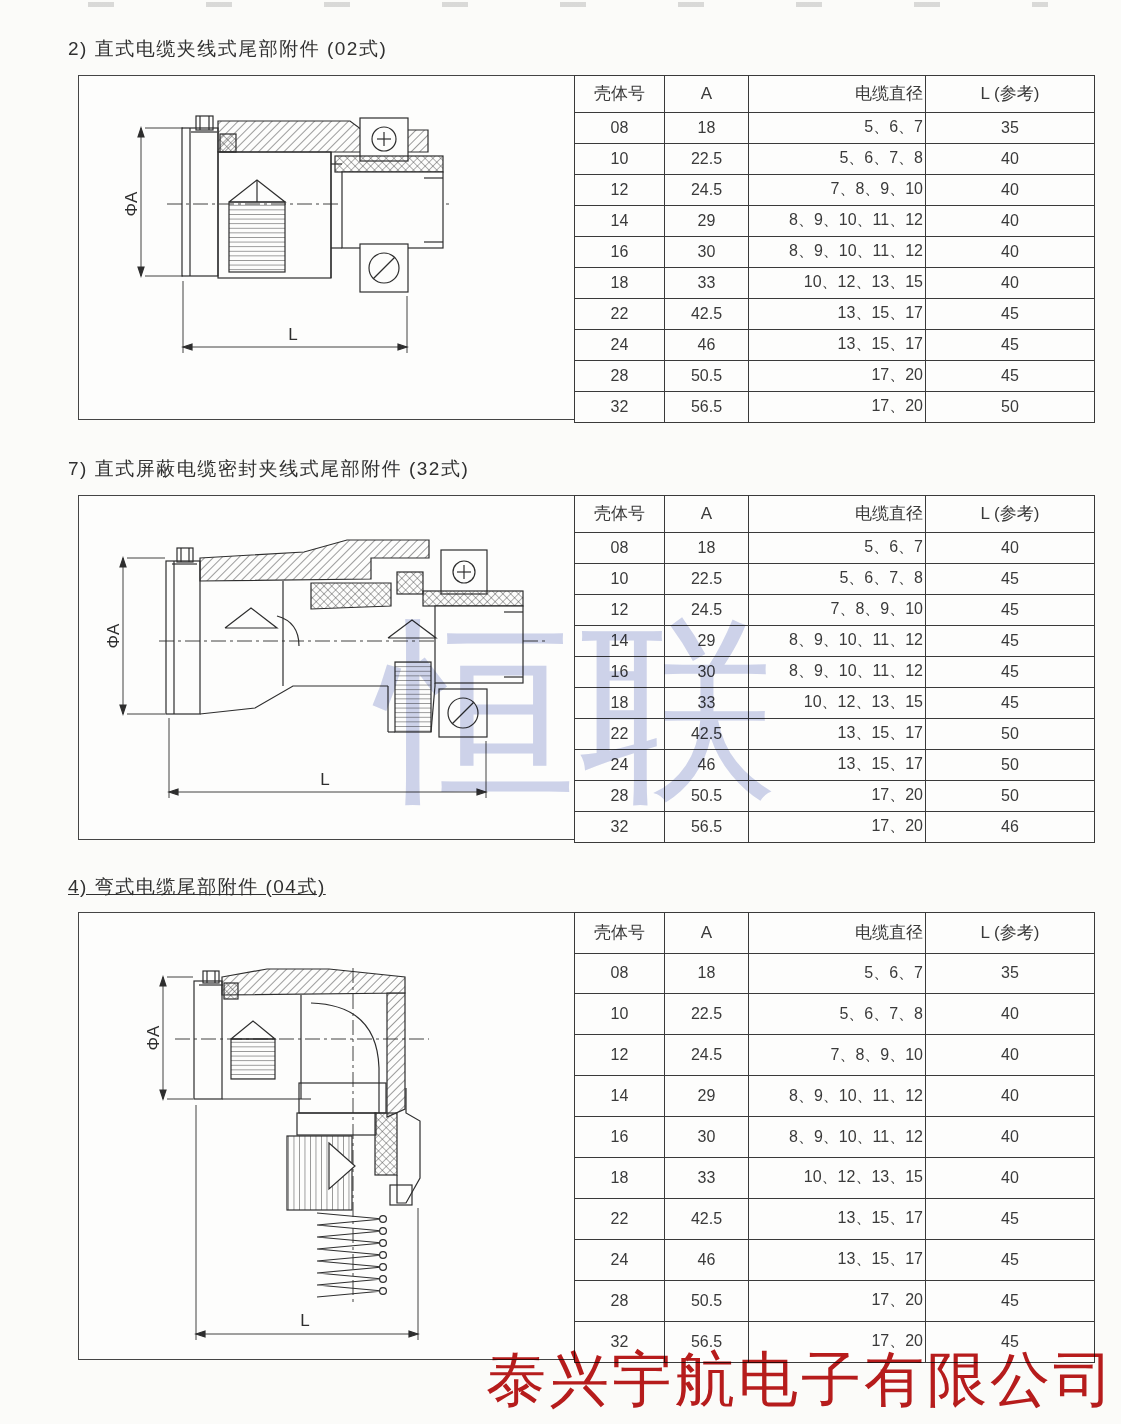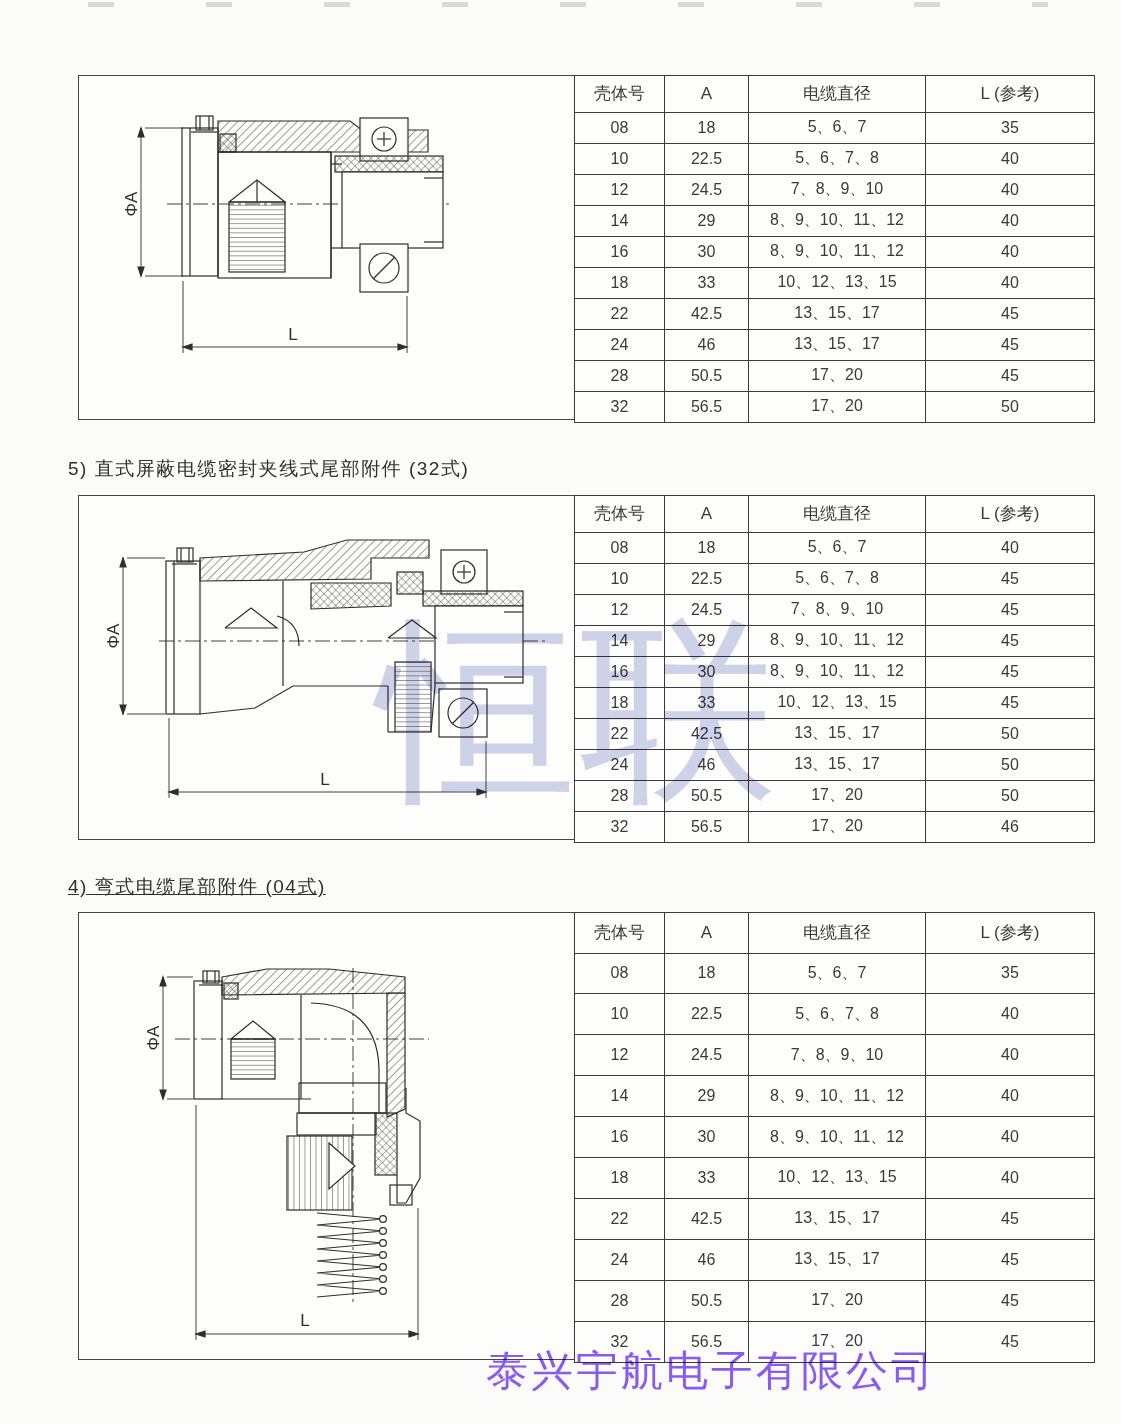--- a/index.html
+++ b/index.html
@@ -18,27 +18,27 @@
              table-layout:fixed;background:#fdfdfc;}
   .b1 table.spec,.b2 table.spec{height:348px;}
   .b3 table.spec{height:451px;}
   table.spec th,table.spec td{border:1.6px solid #3a3a3a;text-align:center;vertical-align:middle;
              font-weight:normal;color:#3a3a3a;padding:0 2px;overflow:hidden;white-space:nowrap;}
   table.spec th{font-size:17px;height:36px;}
   .b3 table.spec th{height:40px;}
   table.spec td{font-size:16px;}
   table.spec th:nth-child(1),table.spec td:nth-child(1){width:85px;}
   table.spec th:nth-child(2),table.spec td:nth-child(2){width:79px;}
-  table.spec th:nth-child(3),table.spec td:nth-child(3){width:172px;}
+  table.spec th:nth-child(3),table.spec td:nth-child(3){width:172px;text-align:right;}
   table.spec th:nth-child(4),table.spec td:nth-child(4){width:164px;}
   .wm-center{position:absolute;left:378px;top:592px;z-index:6;font-size:198px;line-height:1.2;
              font-weight:400;letter-spacing:4px;color:#c5cbe8;opacity:.82;mix-blend-mode:multiply;
              pointer-events:none;white-space:nowrap;}
-  .wm-bottom{position:absolute;left:486px;top:1350px;z-index:6;font-size:42px;line-height:1;
-             font-family:"Liberation Serif","DejaVu Serif",serif;color:#8b5cf6;letter-spacing:3px;
+  .wm-bottom{position:absolute;left:486px;top:1350px;z-index:6;font-size:60px;line-height:1;
+             font-family:"Liberation Serif","DejaVu Serif",serif;color:#b91c1c;letter-spacing:3px;
              mix-blend-mode:multiply;pointer-events:none;white-space:nowrap;}
 </style>
 </head>
 <body>
 
 <div class="page">
 
   <svg width="0" height="0" style="position:absolute" aria-hidden="true">
     <defs>
       <pattern id="h45" patternUnits="userSpaceOnUse" width="6" height="6" patternTransform="rotate(45)">
@@ -51,20 +51,21 @@
         <line x1="0" y1="0" x2="6" y2="0" stroke="#3c3c3c" stroke-width="1"></line>
       </pattern>
       <pattern id="vl" patternUnits="userSpaceOnUse" width="5.5" height="6">
         <line x1="0" y1="0" x2="0" y2="6" stroke="#3c3c3c" stroke-width="1"></line>
       </pattern>
     </defs>
   </svg>
 
   <div class="remnant"></div>
 
+  <div class="sec-title t1">2) 直式电缆夹线式尾部附件 (02式)</div>
 
   <div class="fig-box b1">
     <svg class="drawing" width="497" height="342" viewBox="0 0 497 342" fill="none" stroke="#2e2e2e" stroke-width="1.2">
 
       <line x1="88" y1="128" x2="372" y2="128" stroke-dasharray="15 4 3 4" stroke-width="0.9"></line>
 
       <g>
         <line x1="66" y1="52" x2="104" y2="52" stroke-width="0.9"></line>
         <line x1="66" y1="200" x2="104" y2="200" stroke-width="0.9"></line>
         <line x1="62" y1="52" x2="62" y2="200" stroke-width="0.9"></line>
@@ -178,21 +179,21 @@
           <tr>
             <td>32</td>
             <td>56.5</td>
             <td>17、20</td>
             <td>50</td>
           </tr>
         </tbody>
       </table>
   </div>
 
-  <div class="sec-title t2">5) 直式屏蔽电缆密封夹线式尾部附件 (32式)</div>
+  <div class="sec-title t2">7) 直式屏蔽电缆密封夹线式尾部附件 (32式)</div>
 
   <div class="fig-box b2">
     <svg class="drawing" width="497" height="342" viewBox="0 0 497 342" fill="none" stroke="#2e2e2e" stroke-width="1.2">
       <line x1="80" y1="145" x2="470" y2="145" stroke-dasharray="15 4 3 4" stroke-width="0.9"></line>
       <g>
         <line x1="48" y1="62" x2="86" y2="62" stroke-width="0.9"></line>
         <line x1="48" y1="218" x2="86" y2="218" stroke-width="0.9"></line>
         <line x1="44" y1="62" x2="44" y2="218" stroke-width="0.9"></line>
         <polygon points="44,62 41,71 47,71" fill="#2e2e2e"></polygon>
         <polygon points="44,218 41,209 47,209" fill="#2e2e2e"></polygon>

